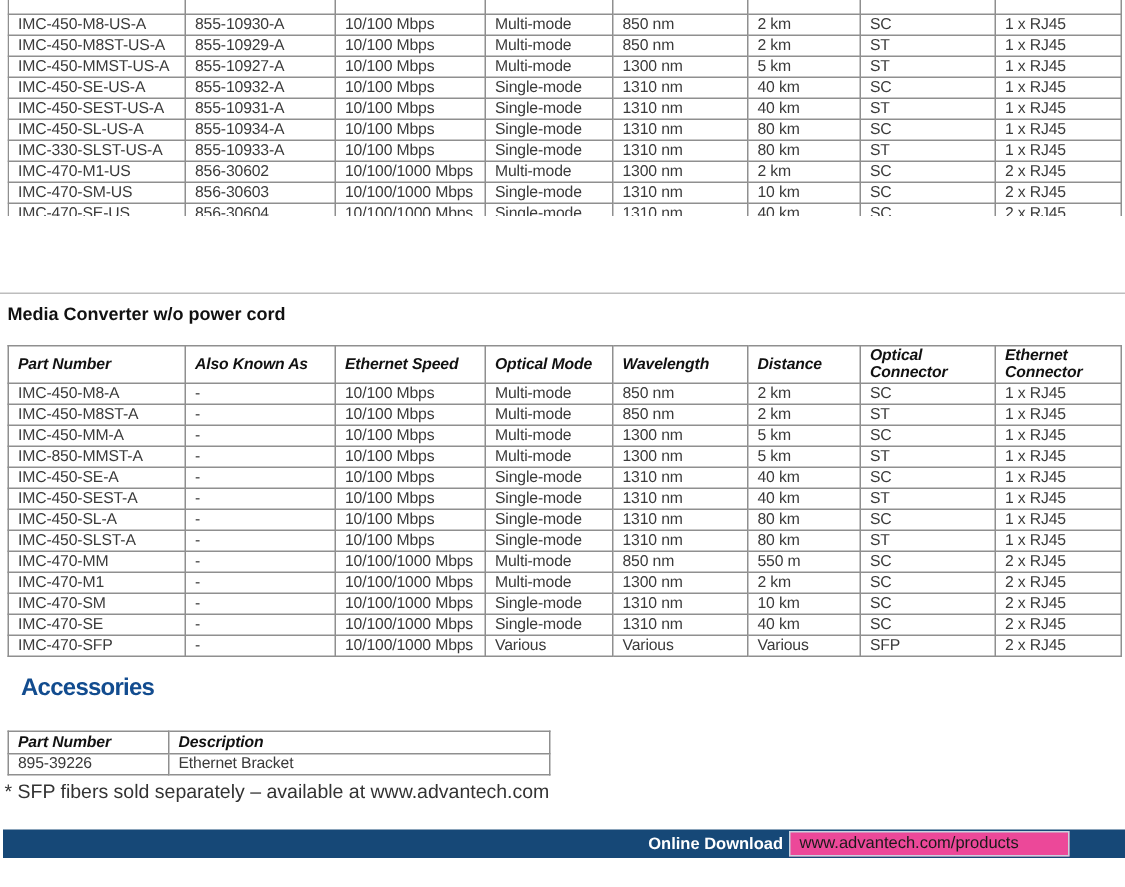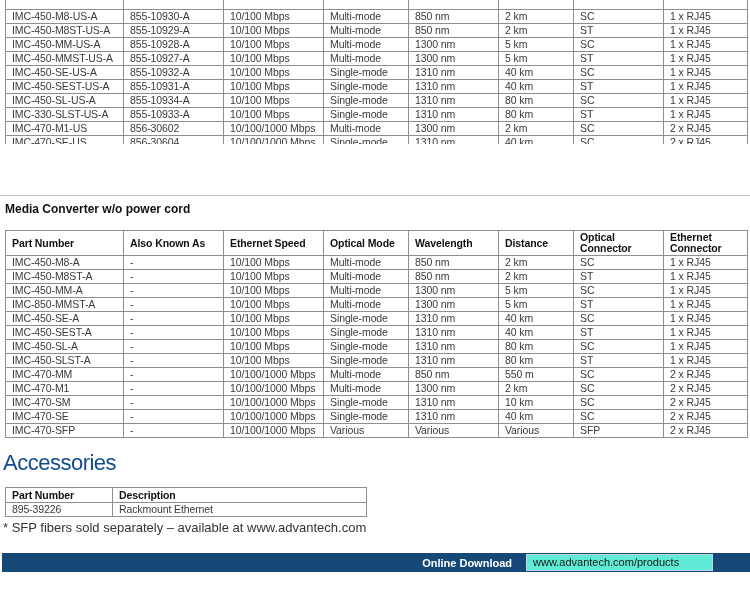--- a/index.html
+++ b/index.html
@@ -16,63 +16,64 @@
     font-size:10.5px;color:#3a3a3a;letter-spacing:-0.1px;
   }
   table.spec th, table.spec td{
     border:1px solid #8f8f8f;
     padding:0 0 0 6px;text-align:left;overflow:hidden;white-space:nowrap;
   }
   table.spec{border:1px solid #4d4d4d;}
   table.spec th{
     color:#111;font-weight:bold;white-space:pre-line;line-height:11px;
     vertical-align:middle;
+    font-style:italic;
   }
   table.spec td{height:13px;line-height:13px;}
 
   
   .t1wrap{position:absolute;top:0;left:5px;width:743px;height:144px;overflow:hidden;}
   .t1wrap table{margin-top:-18px;}
   .t1wrap th{height:26px;vertical-align:bottom;padding-bottom:2px;}
 
   .rule{position:absolute;top:195px;left:0;width:750px;height:1px;background:#bdbdbd;}
 
   .sec-title{
     position:absolute;top:202px;left:5px;
     font-size:12px;font-weight:bold;color:#111;
   }
 
   .t2wrap{position:absolute;top:230px;left:5px;width:743px;}
   .t2wrap th{height:24px;}
 
   .acc-title{
-    position:absolute;top:450px;left:3px;
-    font-size:22px;font-weight:normal;color:var(--heading-blue,#124c8f);
+    position:absolute;top:450px;left:14px;
+    font-size:16px;font-weight:bold;color:var(--heading-blue,#124c8f);
     letter-spacing:-0.5px;
   }
   .t3wrap{position:absolute;top:487px;left:5px;}
   table.spec.small{width:361px;}
   .t3wrap th{height:14px;}
 
   .footnote{
     position:absolute;top:520px;left:3px;
     font-size:13px;color:#333;
   }
 
   .footer-bar{
     position:absolute;top:553px;left:2px;width:748px;height:19px;
     background:var(--navy,#164877);
     display:flex;align-items:center;justify-content:flex-end;
-    padding-right:37px;box-sizing:border-box;gap:14px;
+    padding-right:37px;box-sizing:border-box;gap:4px;
   }
   .footer-label{
     color:#ffffff;font-weight:bold;font-size:11px;white-space:nowrap;
   }
   .footer-urlbox{
-    background:#5eead4;width:179px;height:15px;line-height:15px;
+    background:#ec4899;width:179px;height:15px;line-height:15px;
     font-size:11px;color:#1a1a1a;padding-left:6px;
     border:1px solid #c7d2de;box-sizing:content-box;overflow:hidden;white-space:nowrap;
   }
   col.c1{width:118px}col.c2{width:100px}col.c3{width:100px}col.c4{width:85px}
   col.c5{width:90px}col.c6{width:75px}col.c7{width:90px}col.c8{width:84px}
   col.a1{width:107px}col.a2{width:254px}
 </style>
 </head>
 <body style="--navy: #164877; --heading-blue: #124c8f;">
 
@@ -117,36 +118,26 @@
             <td>IMC-450-M8ST-US-A</td>
             <td>855-10929-A</td>
             <td>10/100 Mbps</td>
             <td>Multi-mode</td>
             <td>850 nm</td>
             <td>2 km</td>
             <td>ST</td>
             <td>1 x RJ45</td>
           </tr>
           <tr>
-            <td>IMC-450-MM-US-A</td>
-            <td>855-10928-A</td>
+            <td>IMC-450-MMST-US-A</td>
+            <td>855-10927-A</td>
             <td>10/100 Mbps</td>
             <td>Multi-mode</td>
             <td>1300 nm</td>
             <td>5 km</td>
-            <td>SC</td>
-            <td>1 x RJ45</td>
-          </tr>
-          <tr>
-            <td>IMC-450-MMST-US-A</td>
-            <td>855-10927-A</td>
-            <td>10/100 Mbps</td>
-            <td>Multi-mode</td>
-            <td>1300 nm</td>
-            <td>5 km</td>
             <td>ST</td>
             <td>1 x RJ45</td>
           </tr>
           <tr>
             <td>IMC-450-SE-US-A</td>
             <td>855-10932-A</td>
             <td>10/100 Mbps</td>
             <td>Single-mode</td>
             <td>1310 nm</td>
             <td>40 km</td>
@@ -183,20 +174,30 @@
             <td>ST</td>
             <td>1 x RJ45</td>
           </tr>
           <tr>
             <td>IMC-470-M1-US</td>
             <td>856-30602</td>
             <td>10/100/1000 Mbps</td>
             <td>Multi-mode</td>
             <td>1300 nm</td>
             <td>2 km</td>
+            <td>SC</td>
+            <td>2 x RJ45</td>
+          </tr>
+          <tr>
+            <td>IMC-470-SM-US</td>
+            <td>856-30603</td>
+            <td>10/100/1000 Mbps</td>
+            <td>Single-mode</td>
+            <td>1310 nm</td>
+            <td>10 km</td>
             <td>SC</td>
             <td>2 x RJ45</td>
           </tr>
           <tr>
             <td>IMC-470-SE-US</td>
             <td>856-30604</td>
             <td>10/100/1000 Mbps</td>
             <td>Single-mode</td>
             <td>1310 nm</td>
             <td>40 km</td>
@@ -392,21 +393,21 @@
         </colgroup>
       <thead>
           <tr>
             <th>Part Number</th>
             <th>Description</th>
           </tr>
         </thead>
       <tbody>
           <tr>
             <td>895-39226</td>
-            <td>Rackmount Ethernet</td>
+            <td>Ethernet Bracket</td>
           </tr>
         </tbody>
     </table>
   </div>
 
   <div class="footnote">* SFP fibers sold separately – available at www.advantech.com</div>
 
   <div class="footer-bar">
     <span class="footer-label">Online Download</span>
     <span class="footer-urlbox">www.advantech.com/products</span>

